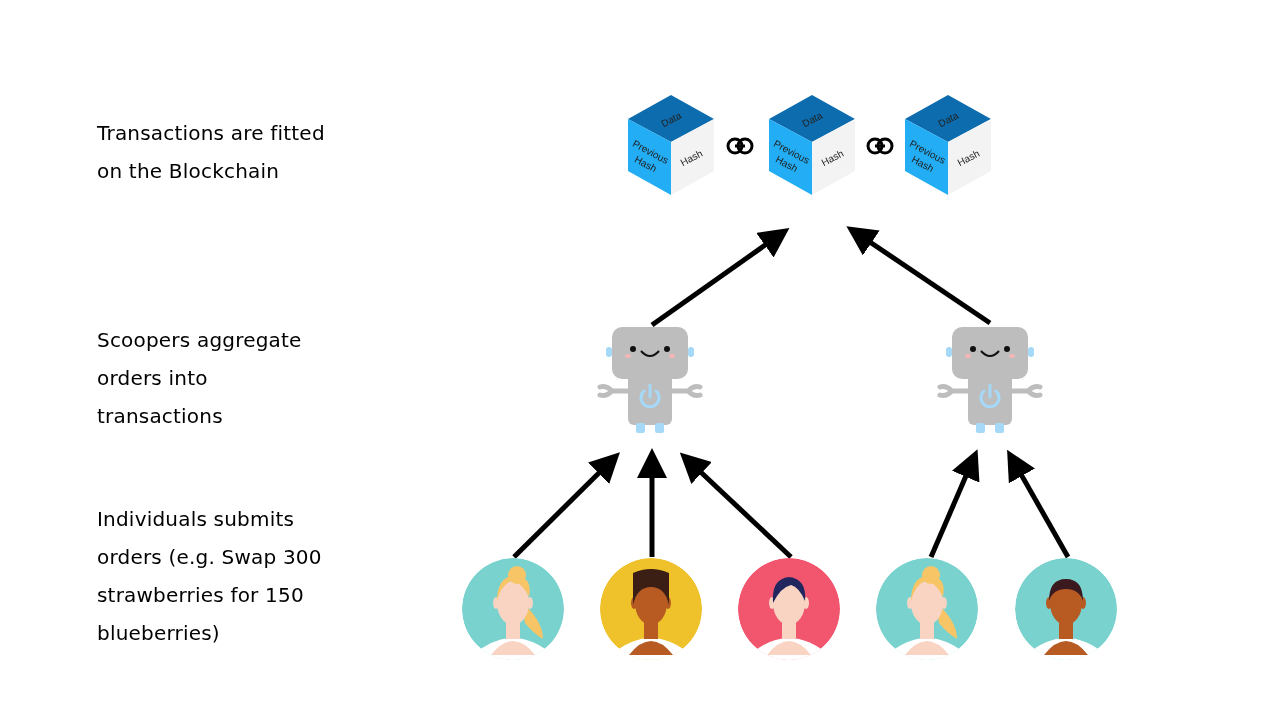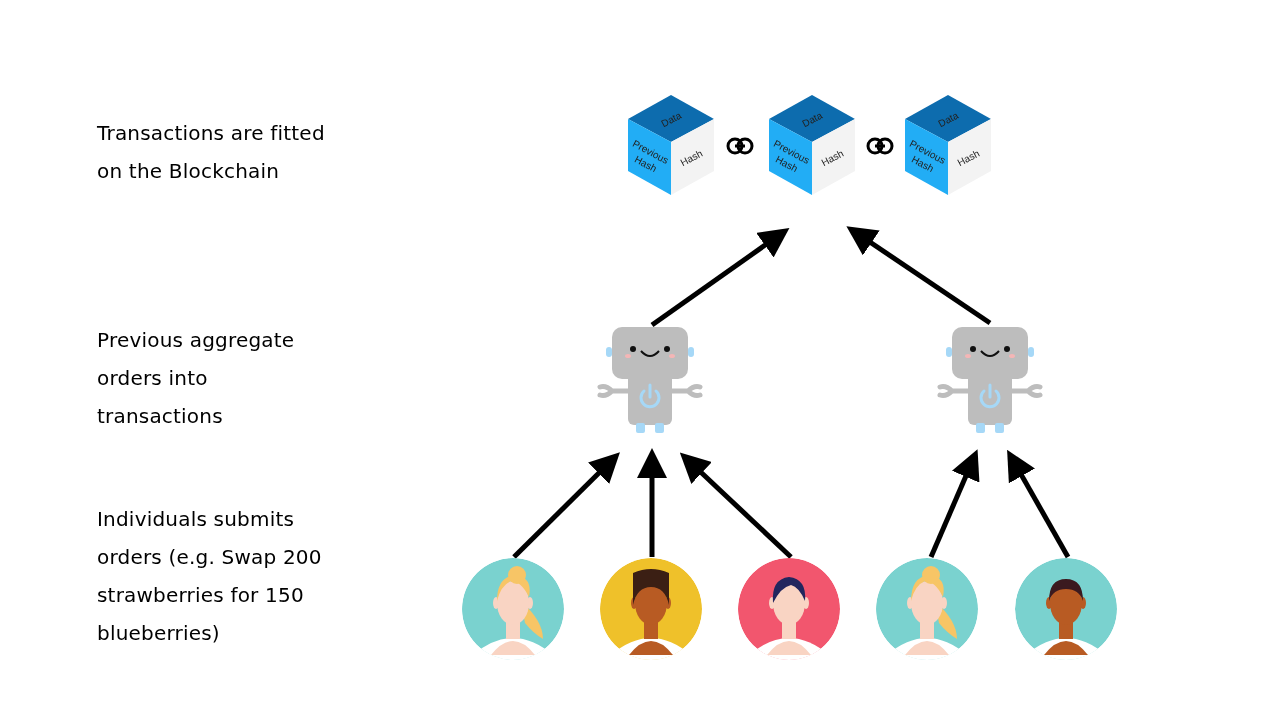--- a/index.html
+++ b/index.html
@@ -9,25 +9,25 @@
   #l2{top:321px;}
   #l3{top:500px;}
   svg.diagram{position:absolute;left:0;top:0;}
   .blk text{font-family:"Liberation Sans",sans-serif;font-size:10px;fill:#222;}
 </style>
 </head>
 <body>
 
 <div class="label" id="l1">Transactions are fitted
 on the Blockchain</div>
-<div class="label" id="l2">Previous aggregate
+<div class="label" id="l2">Scoopers aggregate
 orders into
 transactions</div>
 <div class="label" id="l3">Individuals submits
-orders (e.g. Swap 200
+orders (e.g. Swap 300
 strawberries for 150
 blueberries)</div>
 
 <svg class="diagram" width="1280" height="720" xmlns="http://www.w3.org/2000/svg">
   <defs>
     <marker id="ah" markerWidth="6" markerHeight="6" refX="3.2" refY="3" orient="auto" markerUnits="strokeWidth">
       <path d="M0,0 L6,3 L0,6 Z" fill="#000"></path>
     </marker>
     <clipPath id="avclip">
         <circle cx="0" cy="0" r="51"></circle>

